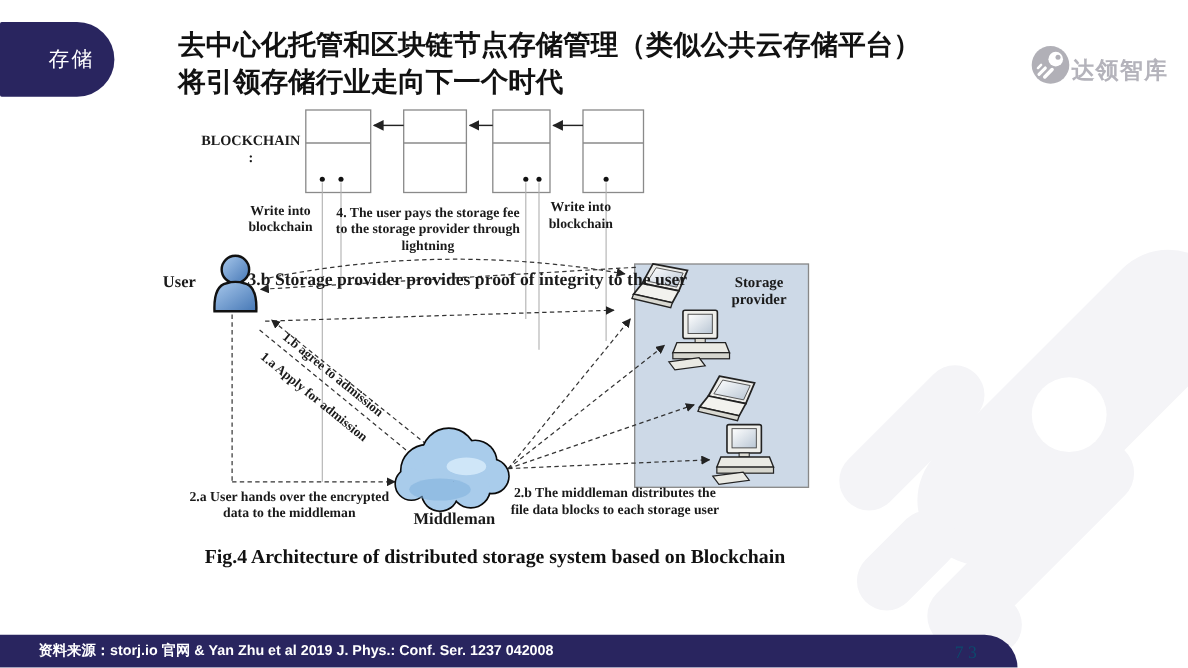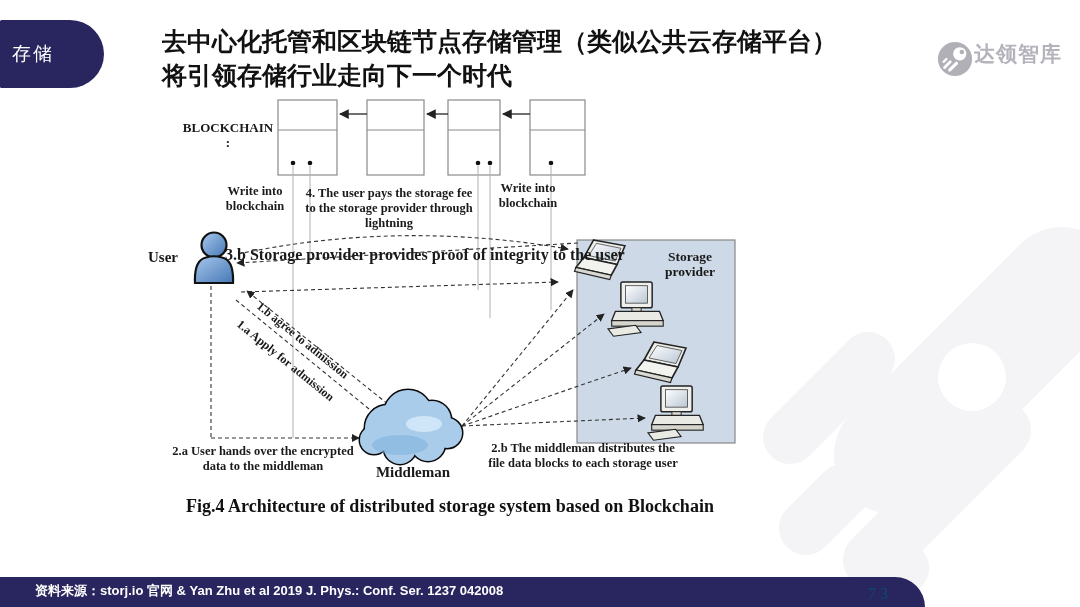--- a/index.html
+++ b/index.html
@@ -4,23 +4,23 @@
 <style>
   html,body{margin:0;padding:0;background:#fff;}
   #stage{position:relative;width:1080px;height:607px;overflow:hidden;background:#ffffff;
          font-family:"Liberation Sans","DejaVu Sans",sans-serif;}
   .abs{position:absolute;}
   .ml{white-space:pre-line;}
   .nowrap{white-space:nowrap;}
   
   .badge{left:0;top:20px;width:104px;height:68px;background:#29255f;
          border-radius:2px 44px 44px 2px;display:flex;align-items:center;}
-  .badge span{color:#ffffff;font-size:19px;letter-spacing:2px;padding-left:12px;}
+  .badge span{color:#ffffff;font-size:19px;letter-spacing:2px;padding-left:44px;}
   .title{left:148px;top:24px;width:780px;font-size:25px;font-weight:700;color:#111;line-height:34px;margin-left:14px;}
-  .logo{right:18px;top:40px;display:flex;align-items:flex-start;gap:0;opacity:.8;}
+  .logo{right:18px;top:40px;display:flex;align-items:flex-end;gap:0;opacity:.8;}
   .logo .lt{color:#a2a1ab;font-size:21px;font-weight:700;letter-spacing:1px;}
   
   .dl{font-family:"Liberation Serif","DejaVu Serif",serif;font-weight:700;color:#1a1a1a;
       font-size:12.5px;line-height:15px;}
   .ctr{text-align:center;}
   .rot{transform-origin:0 0;transform:rotate(39deg);font-size:12px;}
   .caption{left:140px;top:496px;width:620px;text-align:center;color:#111;
            font-family:"Liberation Serif","DejaVu Serif",serif;font-size:18px;font-weight:700;}
   .para{left:78px;top:522px;width:848px;font-size:18px;color:#1c1c1c;line-height:27px;}
   
@@ -187,21 +187,21 @@
 lightning</div>
   <div class="abs dl ml ctr" style="left:488px;top:181px;width:80px;">Write into
 blockchain</div>
   <div class="abs dl nowrap" style="left:148px;top:250px;font-size:15px;">User</div>
   <div class="abs dl nowrap" style="left:225px;top:247px;font-size:16px;">3.b Storage provider provides proof of integrity to the user</div>
   <div class="abs dl nowrap rot" style="left:263px;top:299px;">1.b agree to admission</div>
   <div class="abs dl nowrap rot" style="left:243px;top:317px;">1.a Apply for admission</div>
   <div class="abs dl ml ctr" style="left:165px;top:444px;width:196px;">2.a User hands over the encrypted
 data to the middleman</div>
   <div class="abs dl ctr" style="left:365px;top:465px;width:96px;font-size:15px;">Middleman</div>
-  <div class="abs dl ml ctr" style="left:485px;top:441px;width:196px;font-family:Liberation Serif, serif;">2.b The middleman distributes the
+  <div class="abs dl ml ctr" style="left:461px;top:441px;width:196px;font-family:Liberation Serif, serif;">2.b The middleman distributes the
 file data blocks to each storage user</div>
   <div class="abs dl ml ctr" style="left:650px;top:249px;width:80px;font-size:13.5px;">Storage
 provider</div>
   <div class="abs caption">Fig.4 Architecture of distributed storage system based on Blockchain</div>
 
 
   <div class="abs footbar"></div>
   <div class="abs src">资料来源：storj.io 官网 &amp; Yan Zhu et al 2019 J. Phys.: Conf. Ser. 1237 042008</div>
   <div class="abs pageno">73</div>
 

